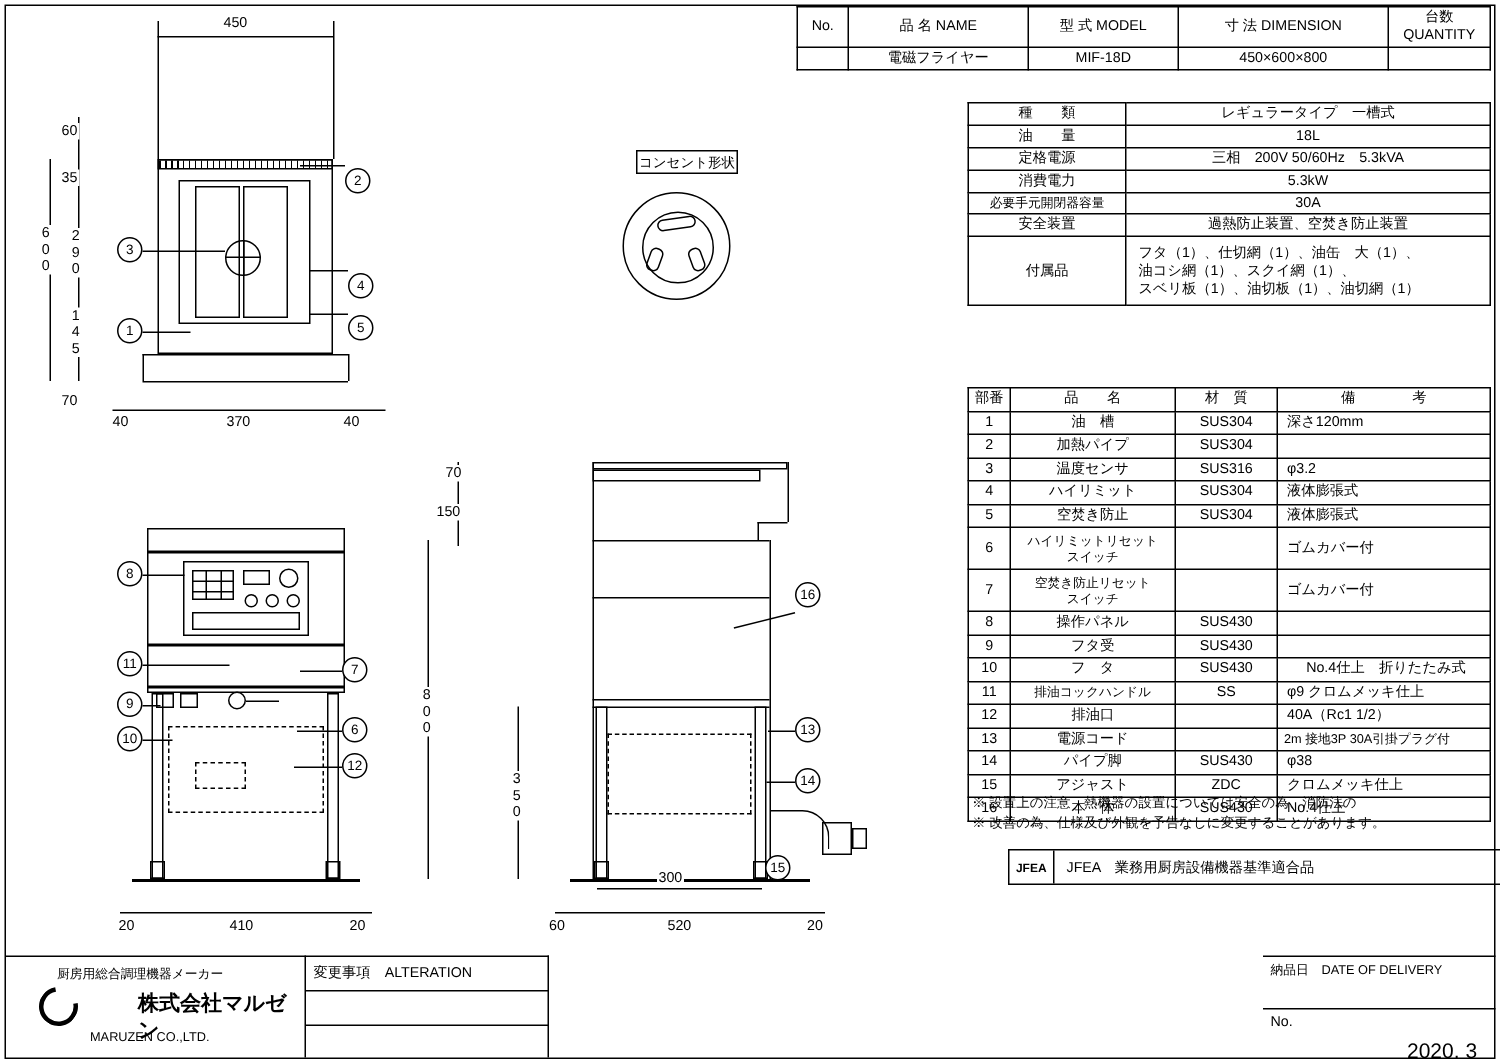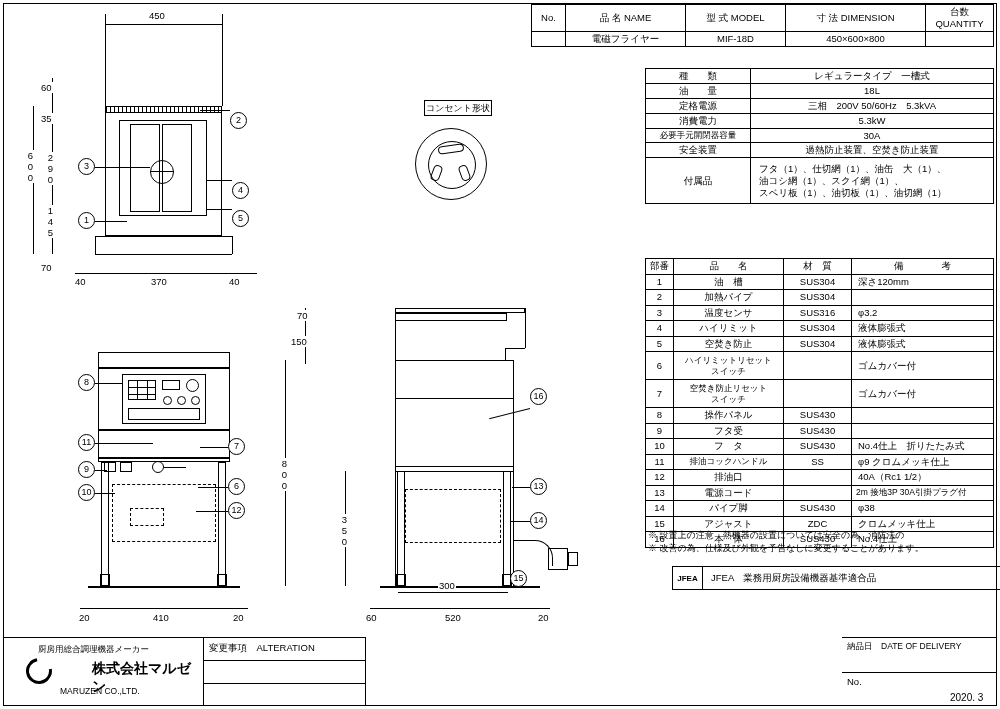--- a/index.html
+++ b/index.html
@@ -178,21 +178,21 @@
   <tr>
     <td>9</td>
     <td>フタ受</td>
     <td>SUS430</td>
     <td style="text-align:left;padding-left:6px"></td>
   </tr>
   <tr>
     <td>10</td>
     <td>フ　タ</td>
     <td>SUS430</td>
-    <td style="text-align:left;padding-left:6px">No.4仕上　折りたたみ式</td>
+    <td style="text-align:center;padding-left:6px">No.4仕上　折りたたみ式</td>
   </tr>
   <tr>
     <td>11</td>
     <td style="font-size:8.5px">排油コックハンドル</td>
     <td>SS</td>
     <td style="text-align:left;padding-left:6px">φ9 クロムメッキ仕上</td>
   </tr>
   <tr>
     <td>12</td>
     <td>排油口</td>
@@ -405,13 +405,13 @@
 
   <div class="abs" style="left:838px; top:0; width:155px; height:68px; border-top:1px solid #000;">
     <div class="ln hl" style="left:0; top:34px; width:155px;"></div>
     <div class="abs lbl" style="left:5px; top:3px; font-size:8.5px;">納品日　DATE OF DELIVERY</div>
     <div class="abs lbl" style="left:5px; top:18px;"></div>
     <div class="abs lbl" style="left:5px; top:38px;">No.</div>
     <div class="abs lbl" style="left:28px; top:38px;"></div>
   </div>
 </div>
 
-<div class="abs" style="left:938px; top:692px; font-size:10px;margin-left:12px;">2020. 3</div>
+<div class="abs" style="left:938px; top:692px; font-size:14px;">2020. 3</div>
 
 </body></html>

